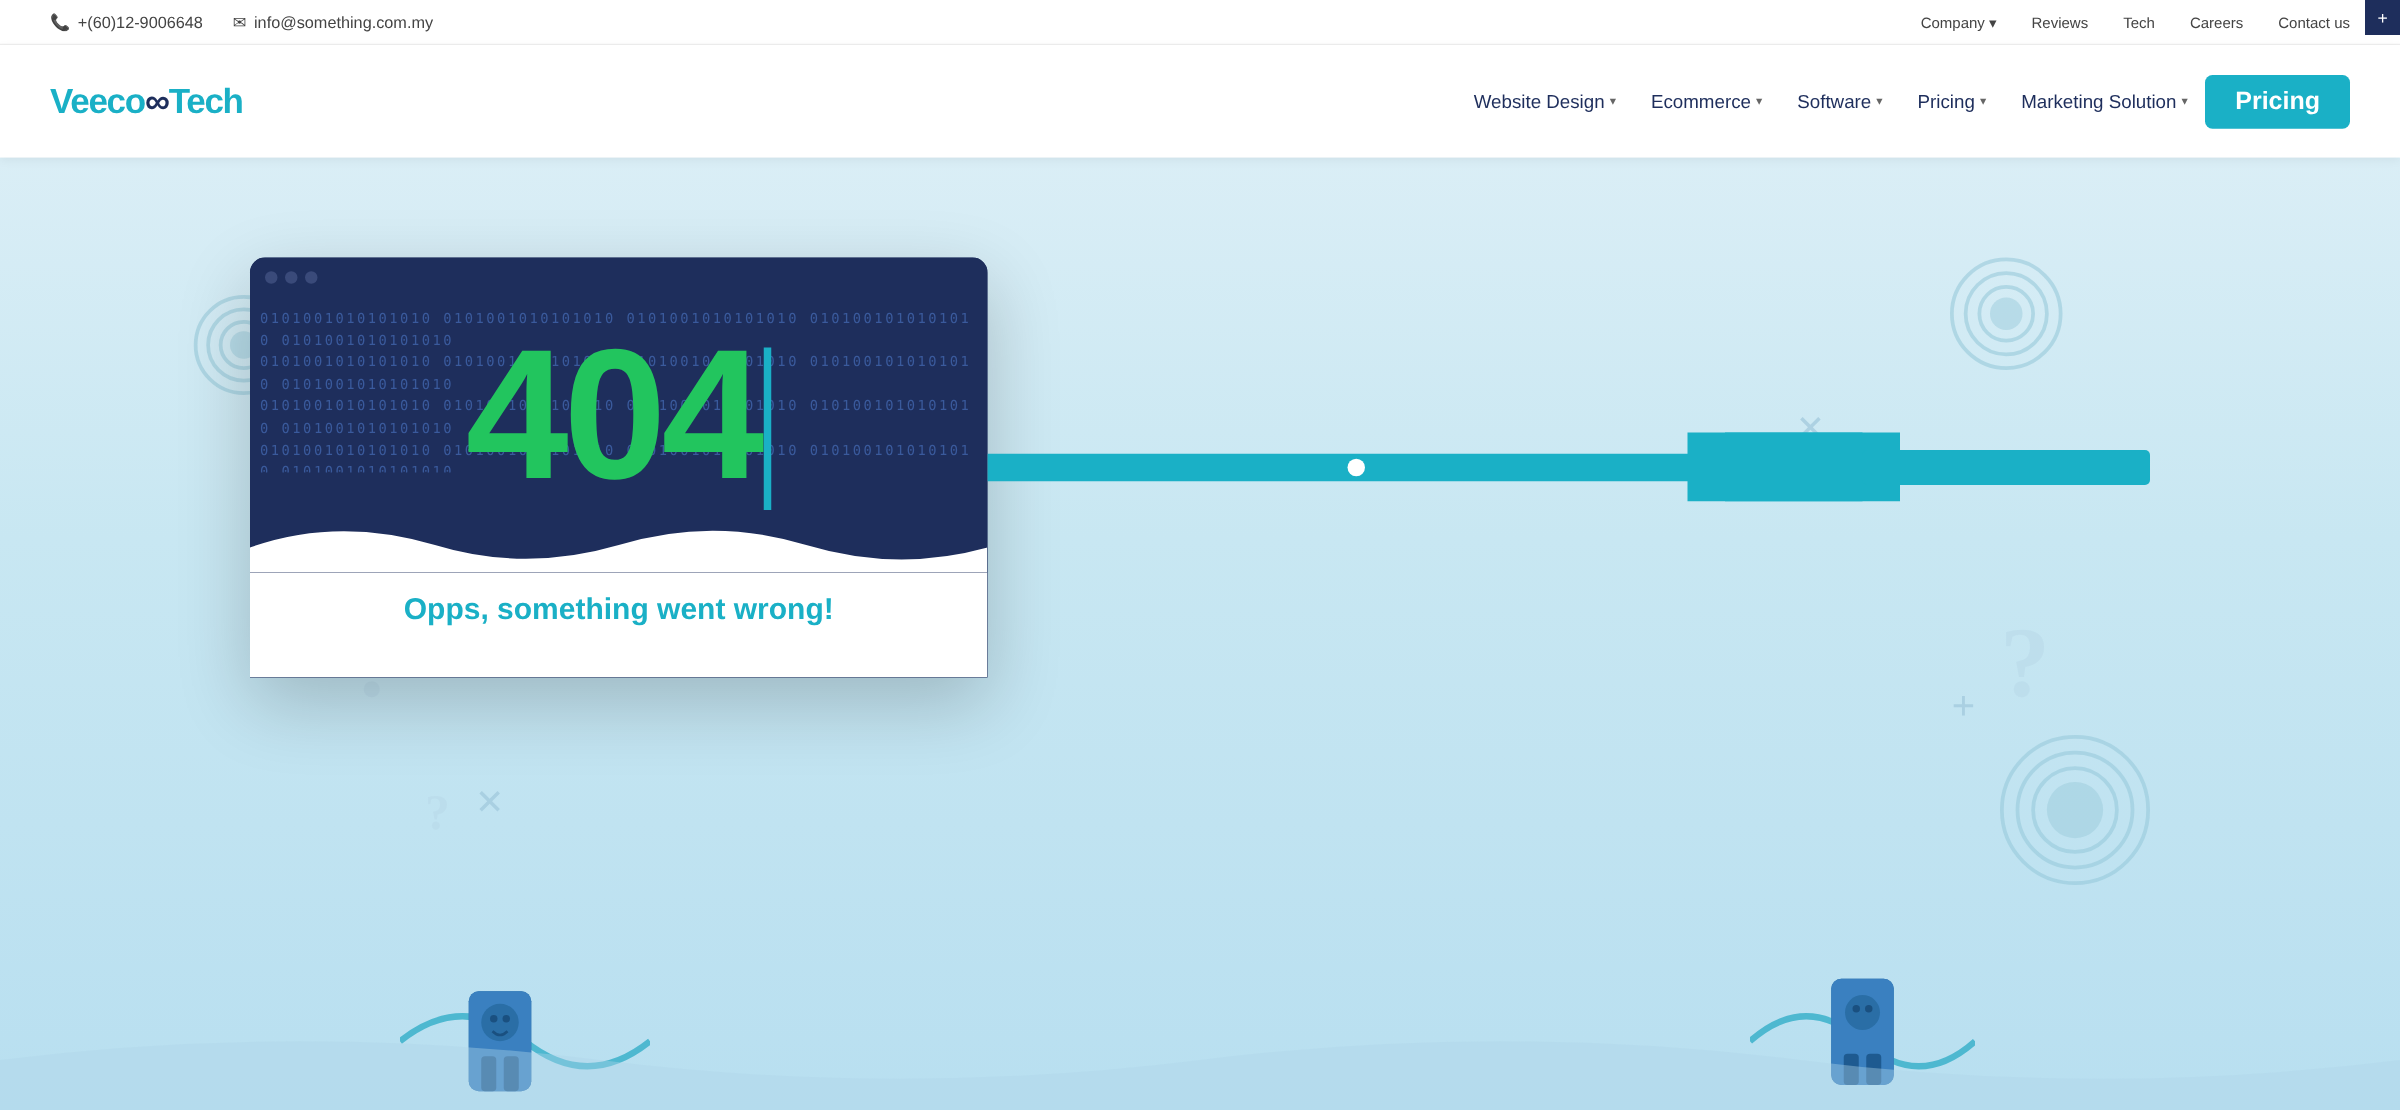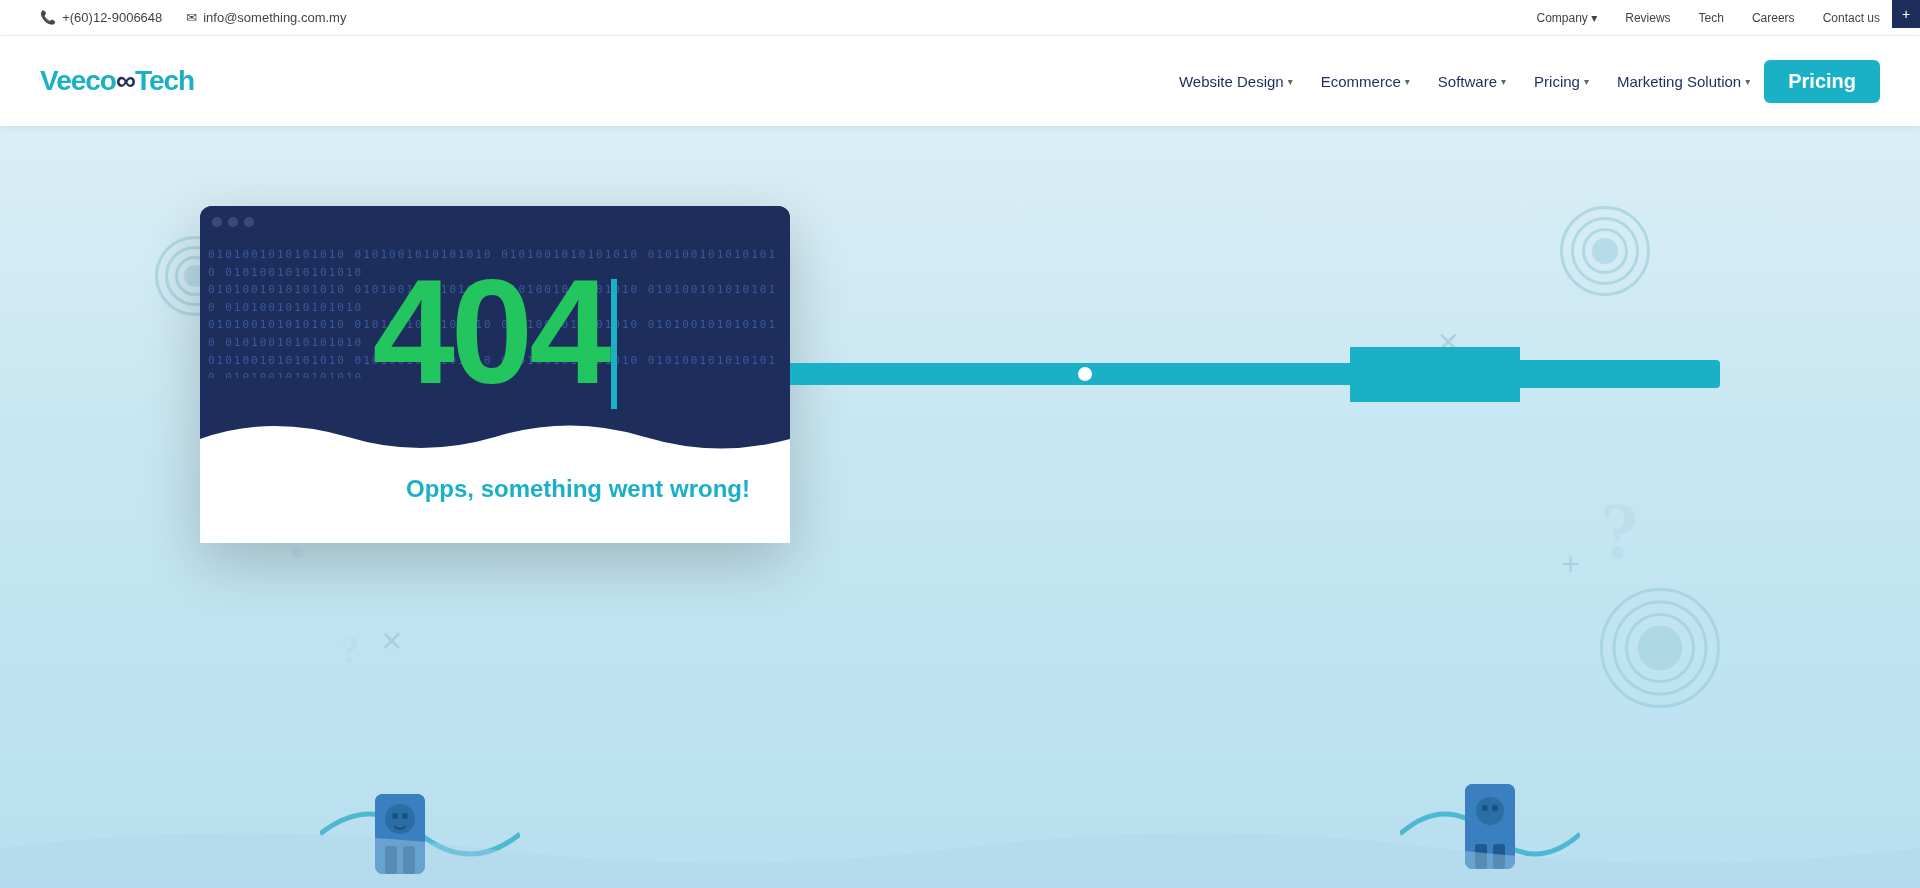--- a/index.html
+++ b/index.html
@@ -221,21 +221,21 @@
       height: 130px;
       background: #1ab0c6;
       vertical-align: middle;
       margin-left: 4px;
     }
 
     
     .screen-content {
       background: #fff;
       padding: 16px 40px 30px;
-      text-align: right;
+      text-align: center;
     }
     .oops-text {
       font-size: 24px;
       font-weight: 700;
       color: #1ab0c6;
       margin-bottom: 10px;
     }
     .helpful-text {
       font-size: 14px;
       color: #666;

